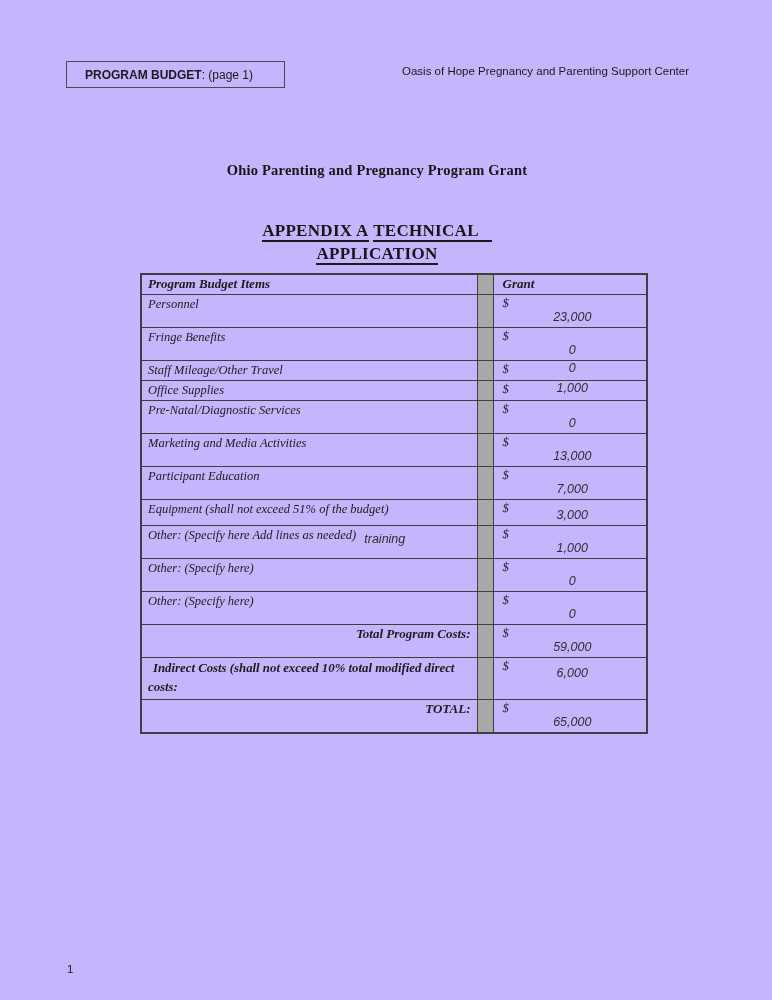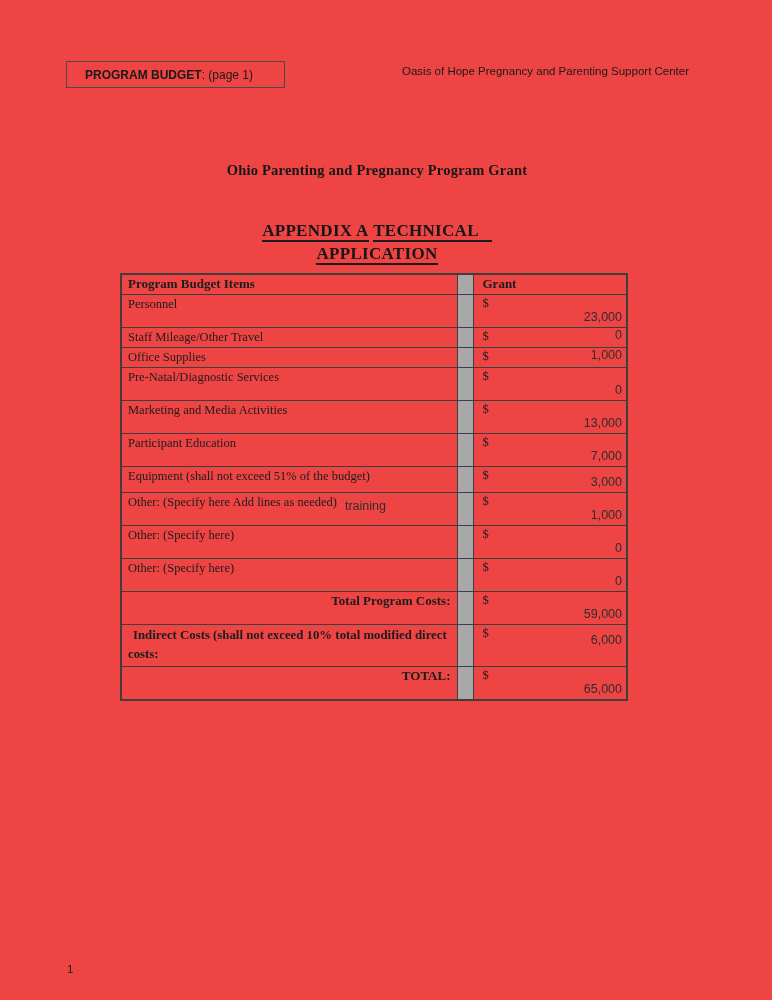--- a/index.html
+++ b/index.html
@@ -1,17 +1,17 @@
 <!DOCTYPE html>
 <html><head>
 <meta charset="utf-8">
 <style>
   html,body { margin:0; padding:0; background:#888; }
   .page {
-    position:relative; width:772px; height:1000px; background:#ef4444;
+    position:relative; width:772px; height:1000px; background:#c4b5fd;
     margin:0 auto; overflow:hidden;
     font-family:"Liberation Serif", serif; color:#1c1c1c;
   }
 
   
   .header-box {
     position:absolute; left:66px; top:61px; width:219px; height:27px;
     border:1px solid #4a4a4a; box-sizing:border-box;
     display:flex; align-items:center; padding-left:18px;
     font-family:"Liberation Sans", sans-serif; font-size:12px; color:#1a1a1a;
@@ -30,39 +30,39 @@
     text-align:center; font-weight:bold; color:#161616;
   }
   .title-line1 { font-size:14.5px; line-height:19px; letter-spacing:0.2px; }
   .title-line2 { font-size:17px; line-height:23px; margin-top:2px; letter-spacing:0.3px; }
   .title-line3 { font-size:17px; line-height:23px; letter-spacing:0.3px; }
   .u { display:inline-block; border-bottom:2px solid #1b1b1b; padding-bottom:0px; line-height:1.05; }
   .u-ext { padding-right:13px;margin-top:40px; }
 
   
   .budget-table {
-    position:absolute; left:120px; top:273px; width:506px;
+    position:absolute; left:140px; top:273px; width:506px;
     border-collapse:collapse; table-layout:fixed;
     border:2px solid #3e3e3e;
-    font-family:"Liberation Serif", serif; color:#1c1c1c;
+    font-family:"Liberation Serif", serif; color:#1c1c1c;font-style:italic;
   }
   .budget-table th, .budget-table td {
     border:1px solid #3e3e3e; vertical-align:top; box-sizing:border-box;
     overflow:visible;
   }
   .items-h  { text-align:left; font-size:13px; font-weight:bold; padding:1px 4px 2px 6px; height:18px; }
   .totals-h { text-align:left; font-size:13px; font-weight:bold; padding:1px 4px 2px 9px; }
   .graycell { background:#a8a8a8; padding:0; }
 
   .label-cell { font-size:12.5px; line-height:14px; padding:2px 4px 2px 6px; }
   .value-cell { font-size:12.5px; line-height:14px; padding:1px 4px 2px 9px; }
   .dollar { font-size:12.5px; }
   .value {
     font-family:"Liberation Sans", sans-serif; font-size:12.5px; color:#2e2e2e;
-    text-align:right; line-height:15px;
+    text-align:center; line-height:15px;
   }
   .v-below  { margin-top:0px; }
   .v-mid    { margin-top:-7px; }
   .v-inline { margin-top:-15px; }
   tr.p-below  .value-cell { height:28px; }
   tr.p-mid    .value-cell { height:25px; }
   tr.p-inline .value-cell { height:20px; }
 
   .style-total-right { text-align:right; font-weight:bold; font-size:13px; padding-right:6px; }
   .style-bold-left   { font-weight:bold; font-size:12.8px; line-height:19px; text-indent:5px; padding-top:1px; }
@@ -111,20 +111,25 @@
         <th class="items-h">Program Budget Items</th>
         <th class="graycell"></th>
         <th class="totals-h">Grant</th>
       </tr>
     </thead>
     <tbody>
         <tr class="p-below">
       <td class="label-cell"><span>Personnel</span></td>
       <td class="graycell"></td>
       <td class="value-cell"><span class="dollar">$</span><div class="value v-below">23,000</div></td>
+    </tr>
+        <tr class="p-below">
+      <td class="label-cell"><span>Fringe Benefits</span></td>
+      <td class="graycell"></td>
+      <td class="value-cell"><span class="dollar">$</span><div class="value v-below">0</div></td>
     </tr>
         <tr class="p-inline">
       <td class="label-cell"><span>Staff Mileage/Other Travel</span></td>
       <td class="graycell"></td>
       <td class="value-cell"><span class="dollar">$</span><div class="value v-inline">0</div></td>
     </tr>
         <tr class="p-inline">
       <td class="label-cell"><span>Office Supplies</span></td>
       <td class="graycell"></td>
       <td class="value-cell"><span class="dollar">$</span><div class="value v-inline">1,000</div></td>

